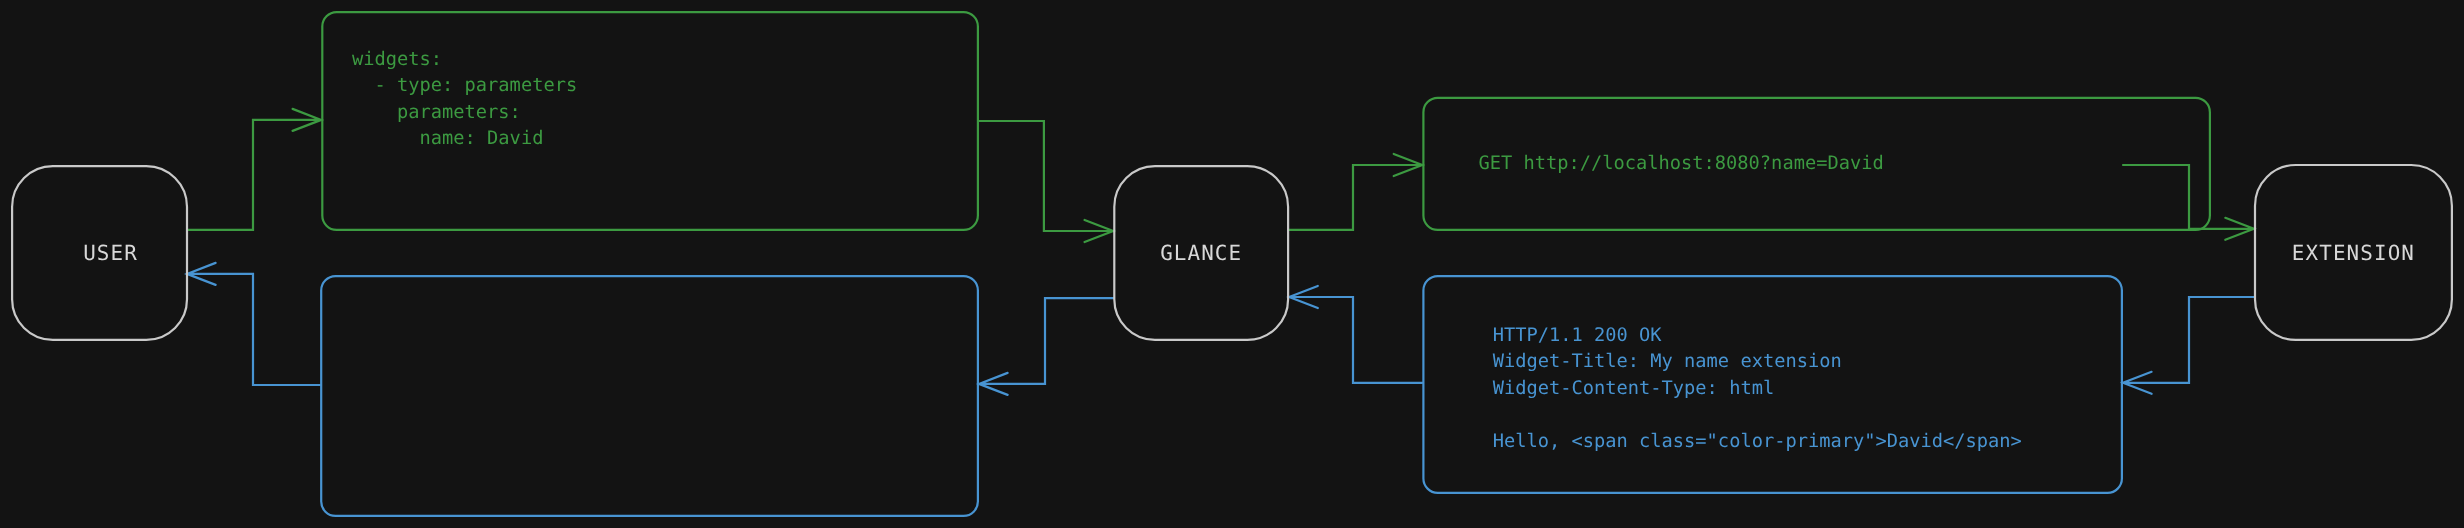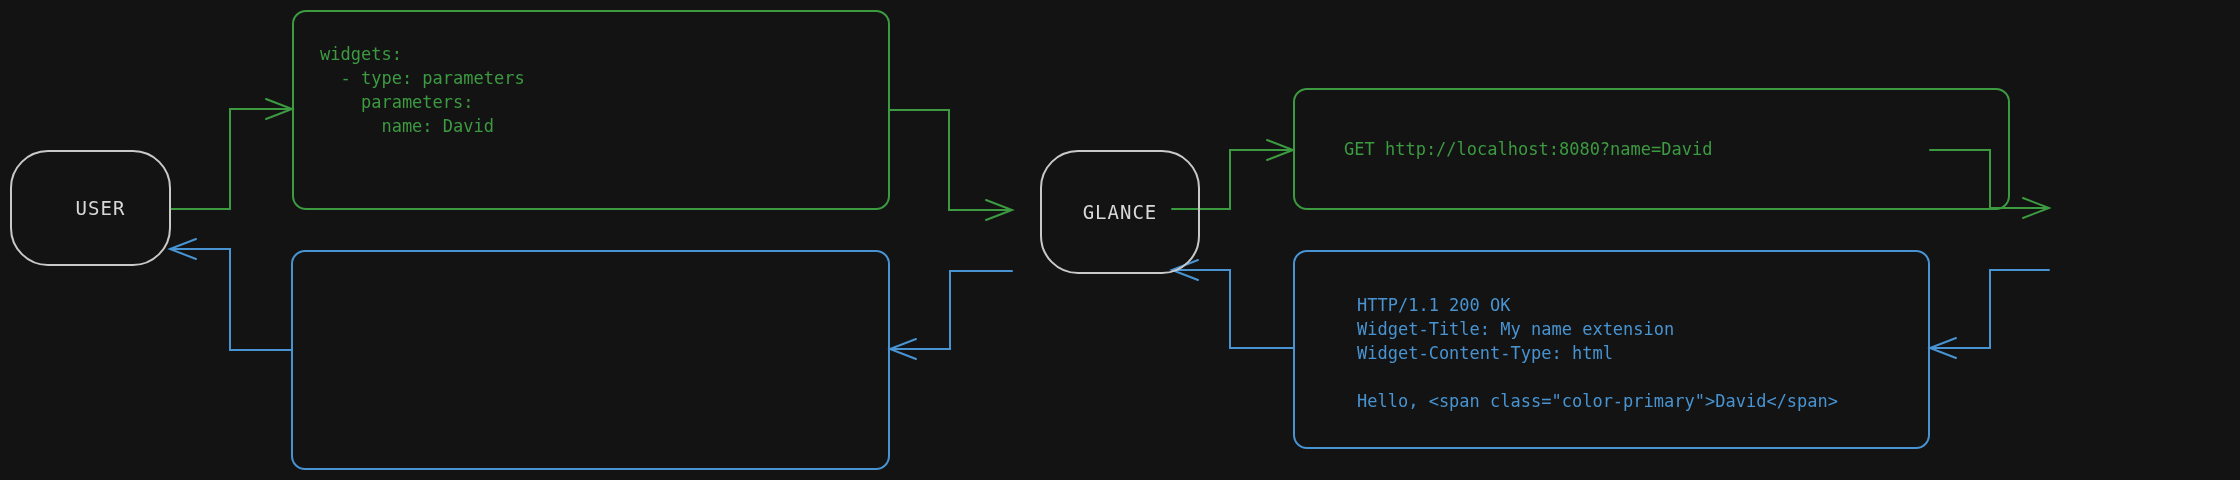--- a/index.html
+++ b/index.html
@@ -36,22 +36,22 @@
     border: 2px solid var(--nodeborder, #c9c9c9);
     border-radius: 38px;
     display: flex;
     align-items: center;
     justify-content: center;
     box-sizing: border-box;
     color: var(--nodetext, #d8d8d8);
     font-size: 19px;
     letter-spacing: 1px;
   }
-  #user-node      { left: 10px;   top: 150px; width: 161px; height: 116px; padding-left: 20px; }
-  #glance-node    { left: 1012px; top: 150px; width: 160px; height: 124px; margin-left: 28px; }
+  #user-node      { left: 10px;   top: 150px; width: 161px; height: 160px; padding-left: 20px; }
+  #glance-node    { left: 1012px; top: 150px; width: 160px; height: 160px; }
   #extension-node { left: 2049px; top: 149px; width: 181px; height: 161px; }
 
   .databox {
     position: absolute;
     border-radius: 14px;
     box-sizing: border-box;
     font-size: 17px;
     line-height: 24px;
   }
   .databox.green { border: 2px solid var(--green, #3c9a41); color: var(--green, #3c9a41); }
@@ -86,20 +86,23 @@
   </svg>
 
   <div class="node" id="user-node">
     <span>USER</span>
   </div>
 
   <div class="node" id="glance-node">
     <span>GLANCE</span>
   </div>
 
+  <div class="node" id="extension-node">
+    <span>EXTENSION</span>
+  </div>
 
   <div class="databox green" id="config-box">
     <div class="code-line">widgets:</div>
     <div class="code-line">  - type: parameters</div>
     <div class="code-line">    parameters:</div>
     <div class="code-line">      name: David</div>
   </div>
 
   <div class="databox green" id="request-box">
     <div class="code-line">GET http://localhost:8080?name=David</div>

